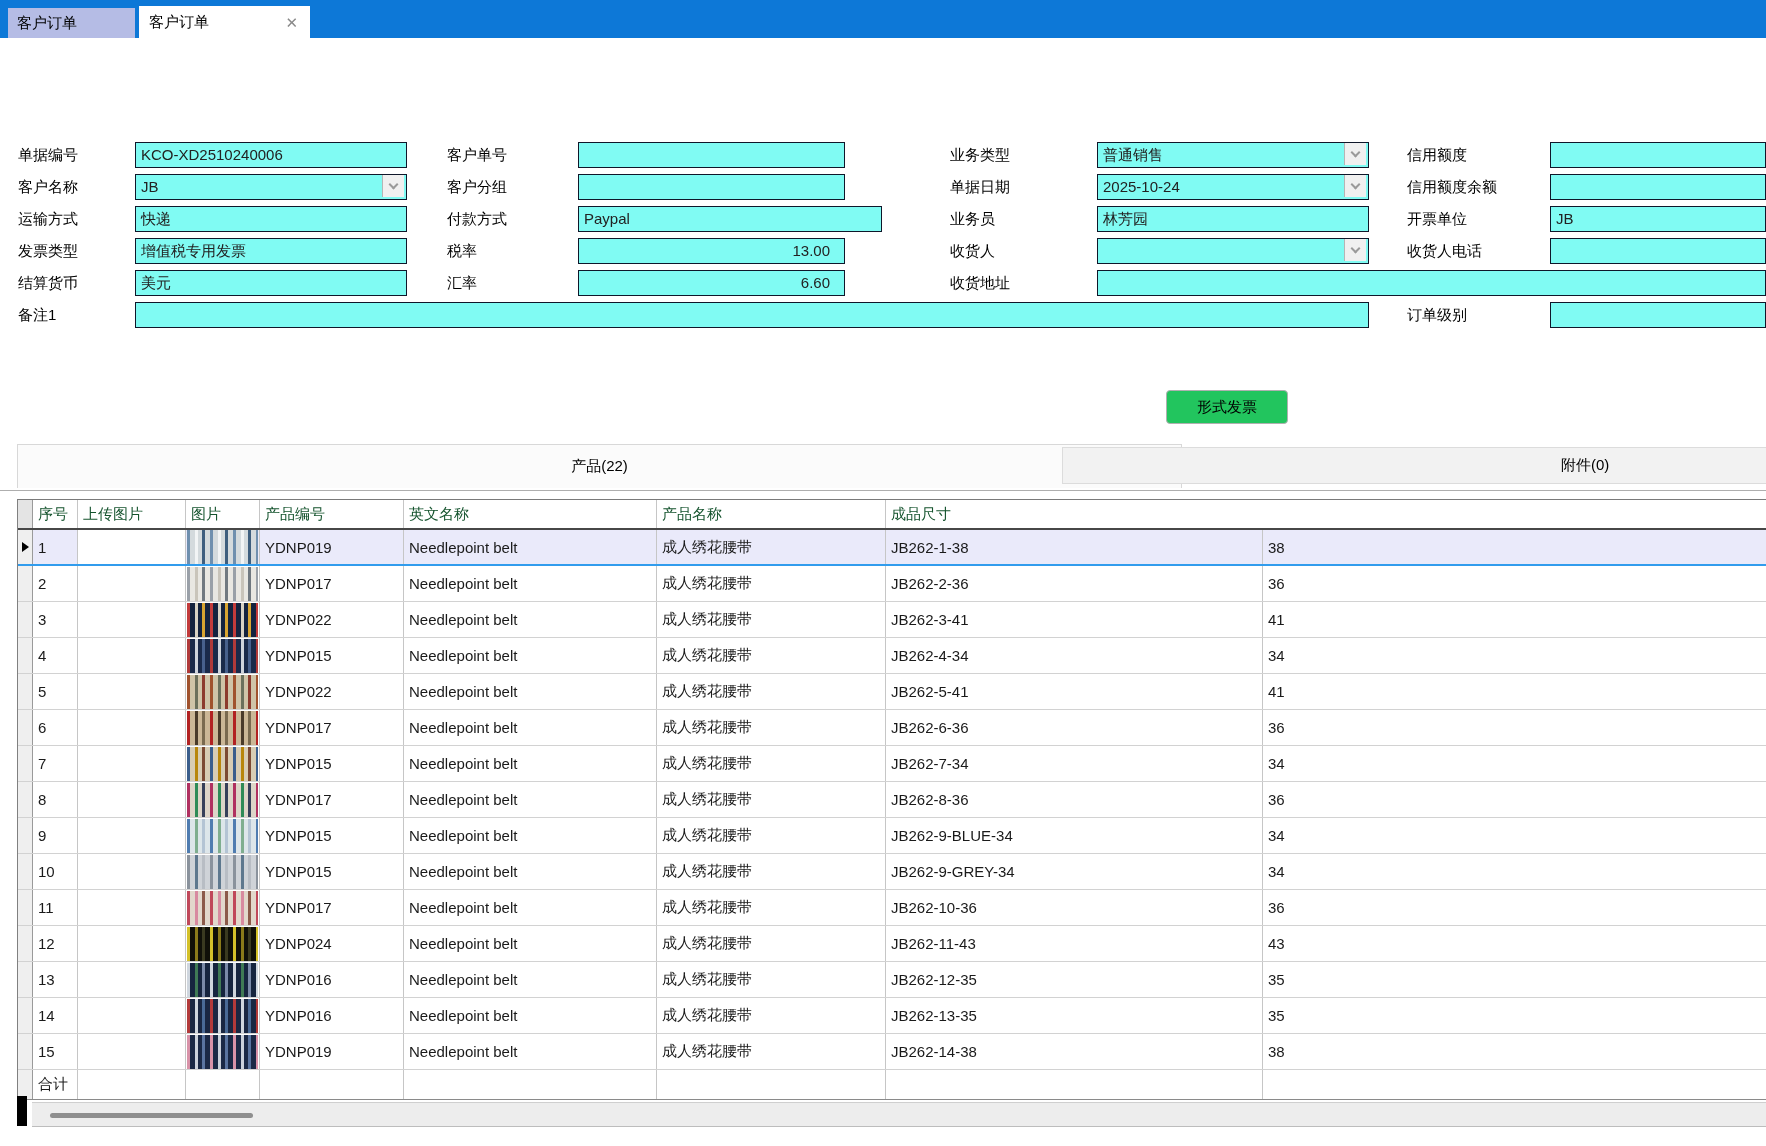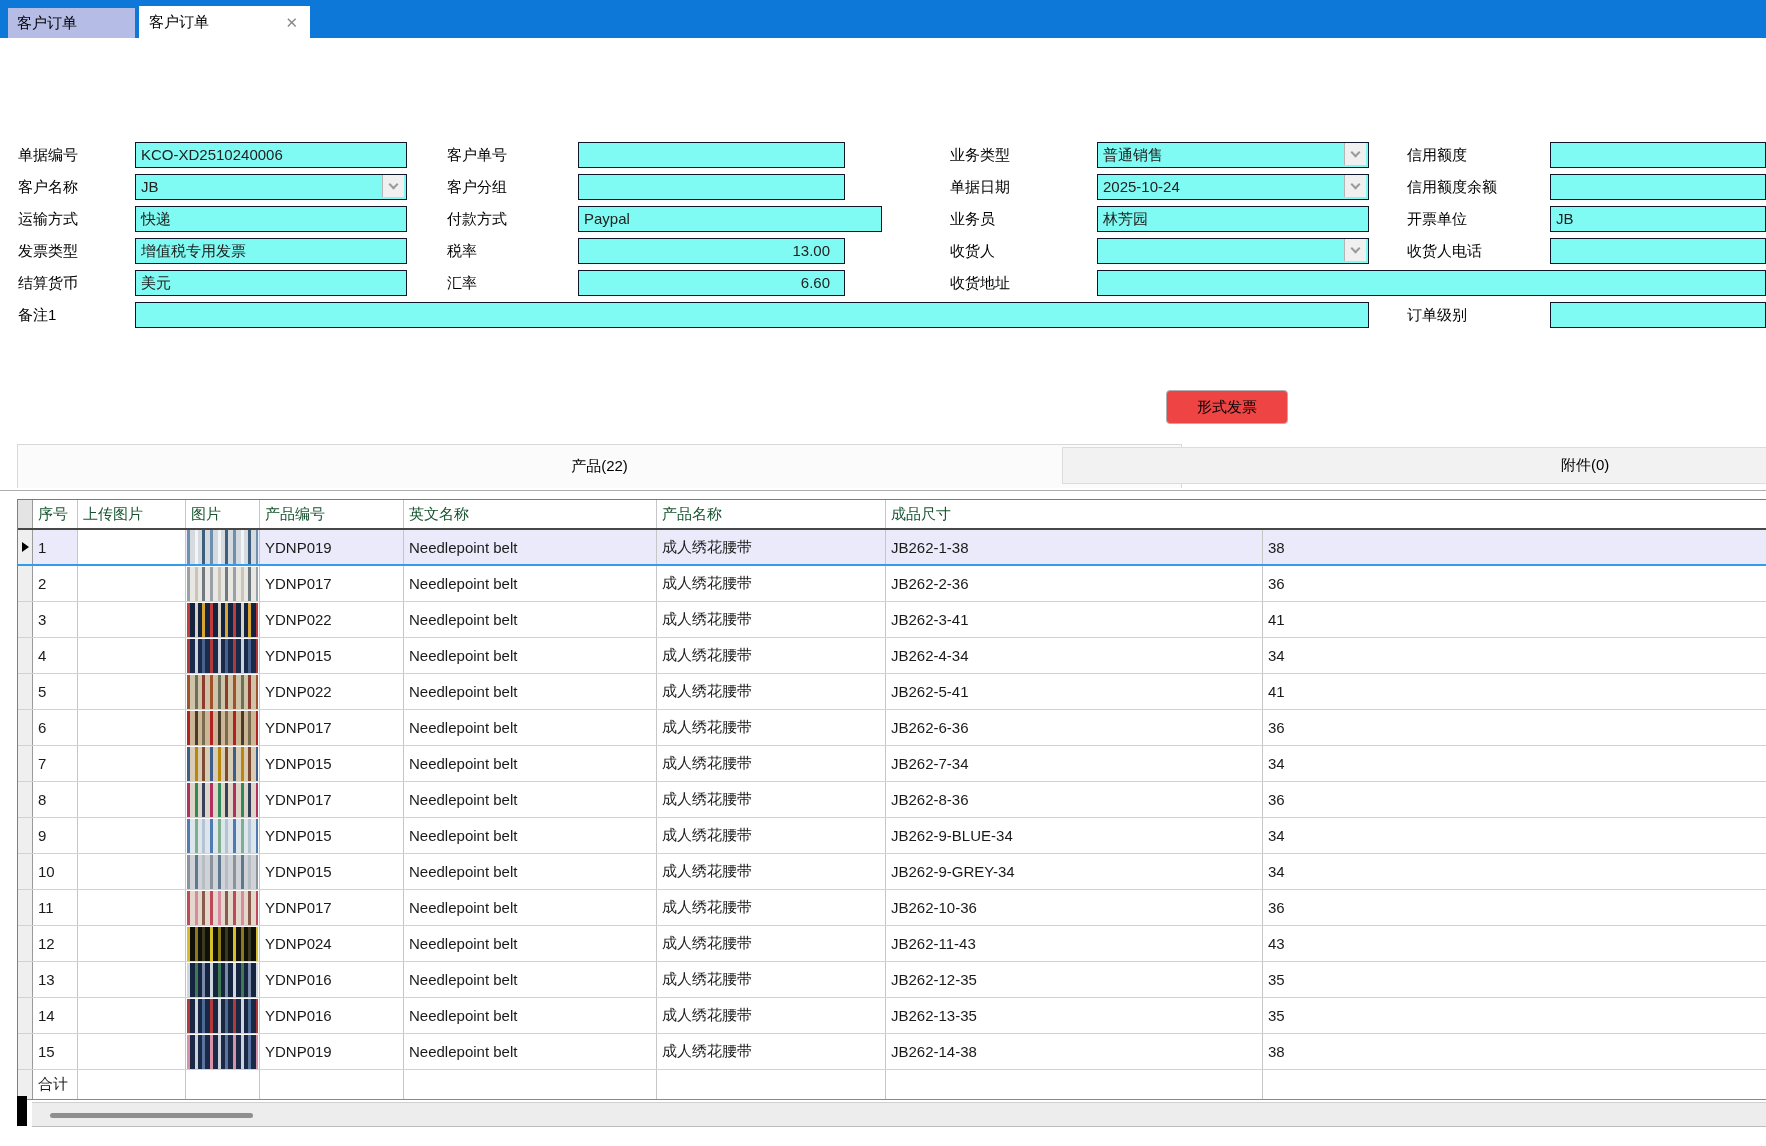--- a/index.html
+++ b/index.html
@@ -17,21 +17,21 @@
   
   .lbl { position:absolute; height:26px; line-height:26px; font-size:15px; color:#000; white-space:nowrap; }
   .fld { position:absolute; height:26px; line-height:24px; font-size:15px; color:#222;
          background:#80fbf3; border:1px solid #0f172a; padding-left:5px; white-space:nowrap; overflow:hidden; }
   .fld.num { text-align:right; padding-right:14px; }
   .arrow-box { position:absolute; top:1px; right:1px; width:22px; height:22px; background:#f0f0f0;
                border-left:1px solid #b5b5b5; display:flex; align-items:center; justify-content:center; }
   .chev { width:7px; height:7px; border-right:2px solid #9a9a9a; border-bottom:2px solid #9a9a9a;
           transform:rotate(45deg); margin-top:-3px; }
 
-  .btn { position:absolute; left:1166px; top:390px; width:122px; height:34px; background:#ef4444;
+  .btn { position:absolute; left:1166px; top:390px; width:122px; height:34px; background:#22c55e;
          border:1px solid #b0b0b0; border-radius:4px; font-size:15px; color:#000;
          display:flex; align-items:center; justify-content:center; }
 
   
   .dtabs-line { position:absolute; left:0; top:490px; width:1766px; height:1px; background:#aeaeae; }
   .dtab { position:absolute; font-size:15px; color:#000; display:flex; align-items:center; justify-content:center; }
   .dtab.active { left:17px; top:444px; width:1165px; height:44px; background:#fbfbfb;
                  border:1px solid #d8d8d8; border-bottom:none; }
   .dtab.rest { left:1062px; top:447px; width:704px; height:37px; background:#f2f2f2;
                border:1px solid #dcdcdc; border-right:none; justify-content:flex-start; }

